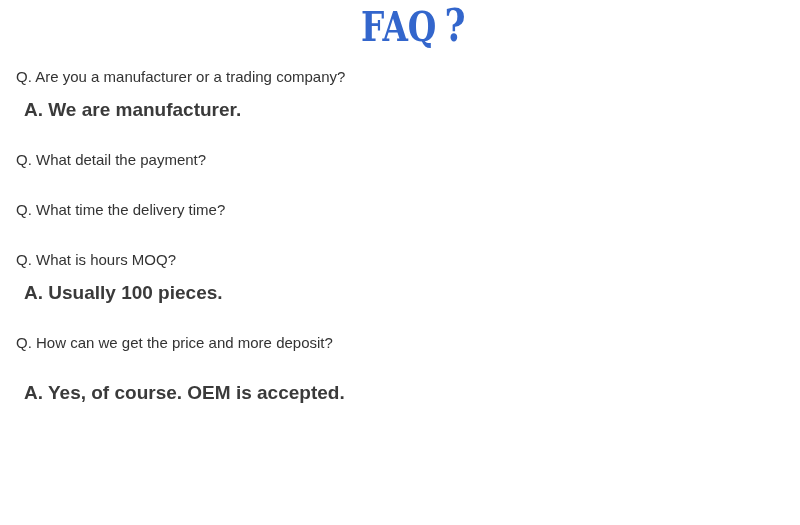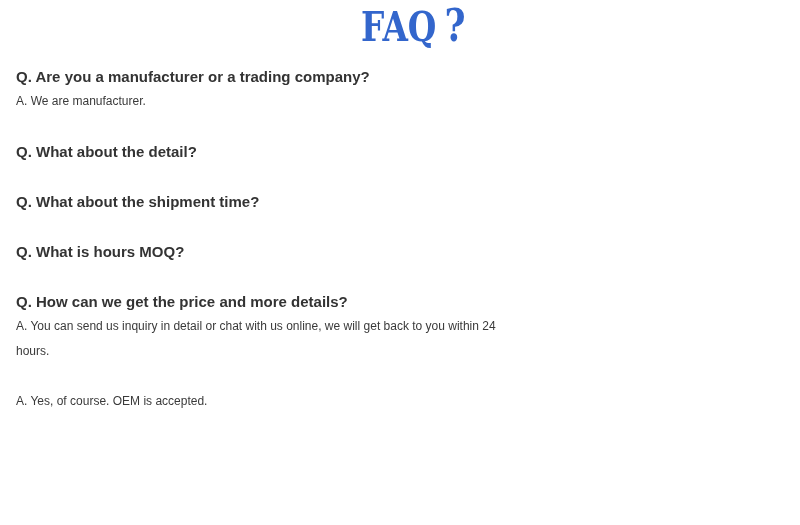--- a/index.html
+++ b/index.html
@@ -57,66 +57,65 @@
   }
   .faq-block {
     margin-bottom: 25px;
   }
   .faq-block:last-child {
     margin-bottom: 0;
   }
   .faq-q {
     font-size: 15px;
     line-height: 25px;
-    font-weight: bold;
+    font-weight: normal;
     color: #333333;
     margin: 0;
     white-space: pre-wrap;
   }
   .faq-a {
-    font-size: 12px;
+    font-size: 19px;
     line-height: 25px;
-    font-weight: normal;
+    font-weight: bold;
     color: #3a3a3a;
-    margin: 0;
+    margin: 8px;
     white-space: pre-wrap;
   }
 </style>
 </head>
 <body>
 
 <div class="page">
 
   <div class="faq-title-wrap">
     <span class="faq-title"><span>FAQ</span><span class="qmark">?</span></span>
   </div>
 
   <div class="faq-list">
 
     <div class="faq-block">
       <p class="faq-q">Q. Are you a manufacturer or a trading company?</p>
       <p class="faq-a">A. We are manufacturer.</p>
     </div>
 
     <div class="faq-block">
-      <p class="faq-q">Q. What about the detail?</p>
+      <p class="faq-q">Q. What detail the payment?</p>
     </div>
 
     <div class="faq-block">
-      <p class="faq-q">Q. What about the shipment time?</p>
+      <p class="faq-q">Q. What time the delivery time?</p>
     </div>
 
     <div class="faq-block">
       <p class="faq-q">Q. What is hours MOQ?</p>
+      <p class="faq-a">A. Usually 100 pieces.</p>
     </div>
 
     <div class="faq-block">
-      <p class="faq-q">Q. How can we get the price and more details?</p>
-      <p class="faq-a">A. You can send us inquiry in detail or chat with us online, we will get back to you within 24
-hours.</p>
+      <p class="faq-q">Q. How can we get the price and more deposit?</p>
     </div>
 
     <div class="faq-block">
       <p class="faq-a">A. Yes, of course. OEM is accepted.</p>
     </div>
 
   </div>
 </div>
 
 </body></html>

